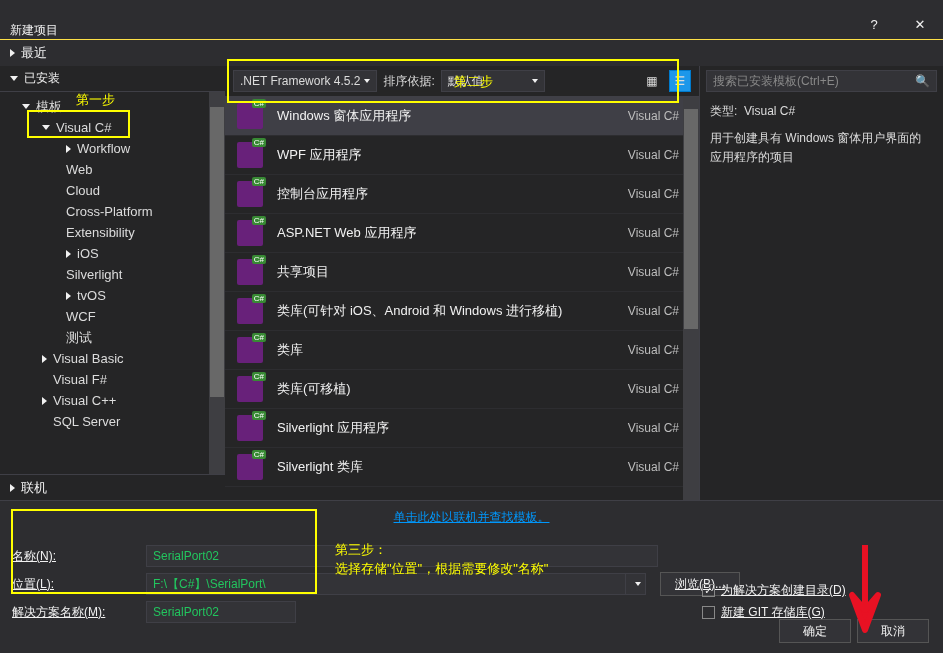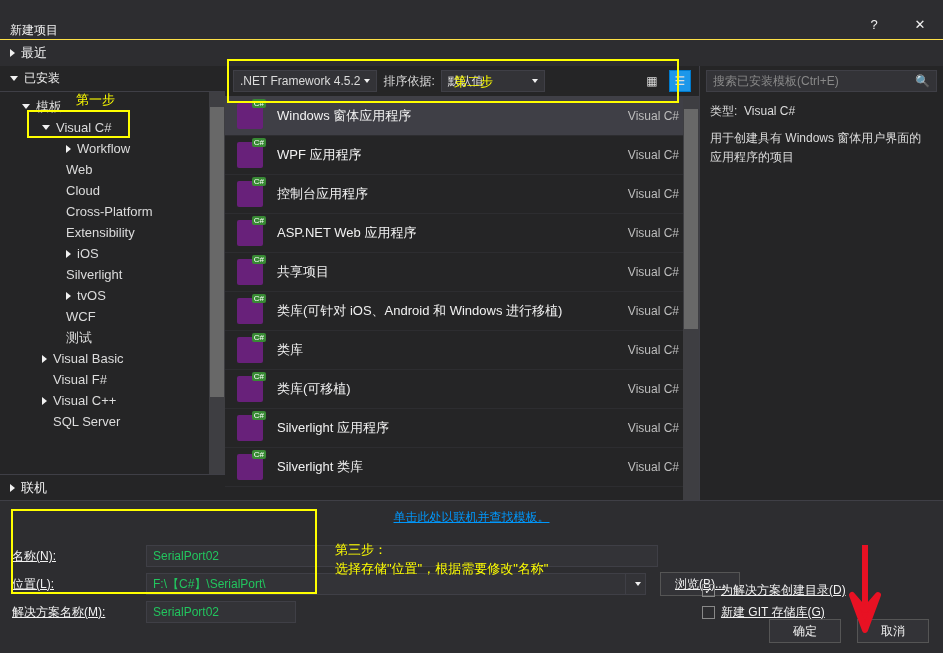--- a/index.html
+++ b/index.html
@@ -268,21 +268,21 @@
   display:inline-flex;
   align-items:center;justify-content:center;
   font-size:10px;
   color:#f1f1f1;
 }
 .button-bar {
   position:absolute;
   right:14px;
   bottom:10px;
   display:flex;
-  gap:16px;
+  gap:6px;
 }
 .btn-main { width:72px; }
 .yellow-box {
   position:absolute;
   border:2px solid #ffff00;
   pointer-events:none;
   z-index:50;
 }
 .yellow-text {
   position:absolute;

